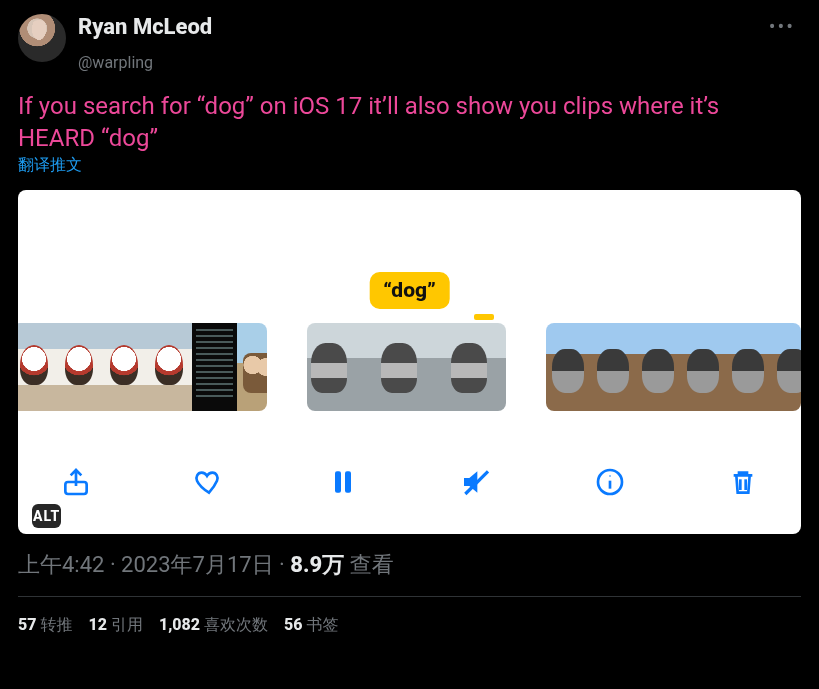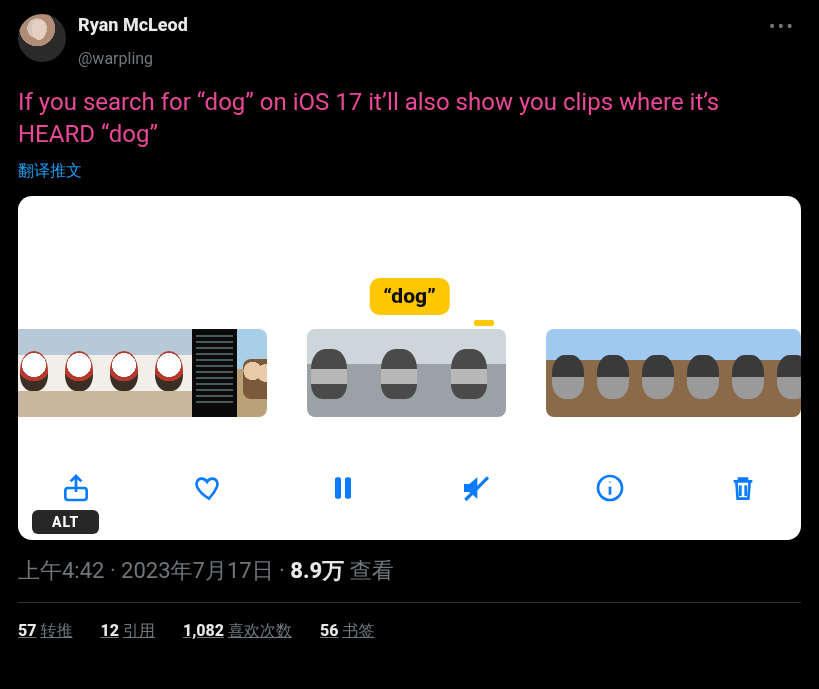--- a/index.html
+++ b/index.html
@@ -25,41 +25,40 @@
     margin-right: 12px;
     position: relative;
     overflow: hidden;
   }
   .avatar::after{
     content:""; position:absolute; left:10px; top:6px; width:22px; height:26px;
     background: radial-gradient(ellipse at 50% 35%, #e6cfc0 0 45%, rgba(0,0,0,0) 46%);
     border-radius: 50%;
   }
   .names { flex: 1; }
-  .display-name { font-weight: 800; font-size: 18px; color: #e7e9ea; }
+  .display-name { font-weight: 800; font-size: 22px; color: #e7e9ea; }
   .handle { font-size: 16px; color: #71767b; margin-top: 14px; }
   .more { color: #71767b; font-size: 20px; letter-spacing: 2px; padding: 0 6px; cursor: pointer; }
   .body-text {
     margin-top: 18px;
     font-size: 24px;
     line-height: 1.35;
     color: #ec4899;
     font-weight: 400;
   }
   .translate-link {
-    margin-top: 10px;
     color: #1d9bf0;
     font-size: 16px;
     cursor: pointer;
     display: inline-block;
   }
   .media-card {
     margin-top: 14px;
     background: #fff;
-    border-radius: 14px;
+    border-radius: 8px;
     overflow: hidden;
     position: relative;
     height: 344px;
   }
   .caption-chip {
     position: absolute;
     top: 82px;
     left: 50%;
     transform: translateX(-50%);
     background: #ffc700;
@@ -125,42 +124,41 @@
     align-items: center;
     justify-content: space-between;
     padding: 0 38px;
   }
   .tb-btn { width: 40px; height: 40px; display:flex; align-items:center; justify-content:center; cursor:pointer; }
   .tb-btn svg { width: 32px; height: 32px; stroke: #0a7aff; stroke-width: 2; fill: none; }
   .tb-btn.solid svg { fill: #0a7aff; stroke: none; }
   .alt-badge {
     position: absolute;
     left: 14px; bottom: 6px;
-    padding: 4px 20px;
+    padding: 4px 1px;
     border-radius: 6px;
     background: #272727;
     color: #fff;
     font-size: 14px;
     font-weight: 800;
     letter-spacing: 1px;
   }
   .meta-row {
     margin-top: 16px;
     color: #71767b;
     font-size: 22px;
   }
   .meta-row .bold { color: #e7e9ea; font-weight: 800; }
   .divider { border: none; border-top: 1px solid #2f3336; margin: 16px 0 0 0; }
   .stats-row {
     display: flex;
-    gap: 28px;
+    gap: 16px;
     padding: 18px 0 0 0;
     font-size: 16px;
     color: #71767b;
-    text-decoration: underline;
   }
   .stats-row .num { color: #e7e9ea; font-weight: 800; margin-right: 4px; }
   .stats-item { cursor: pointer; }
 </style>
 </head>
 <body>
 
 <div class="tweet">
 
   <div class="header">

